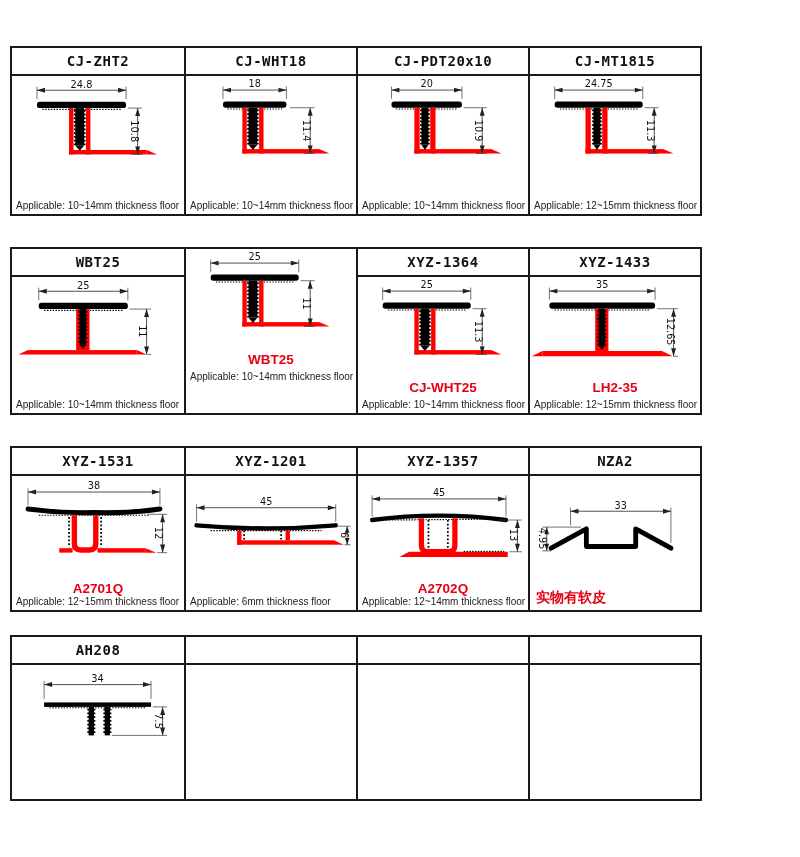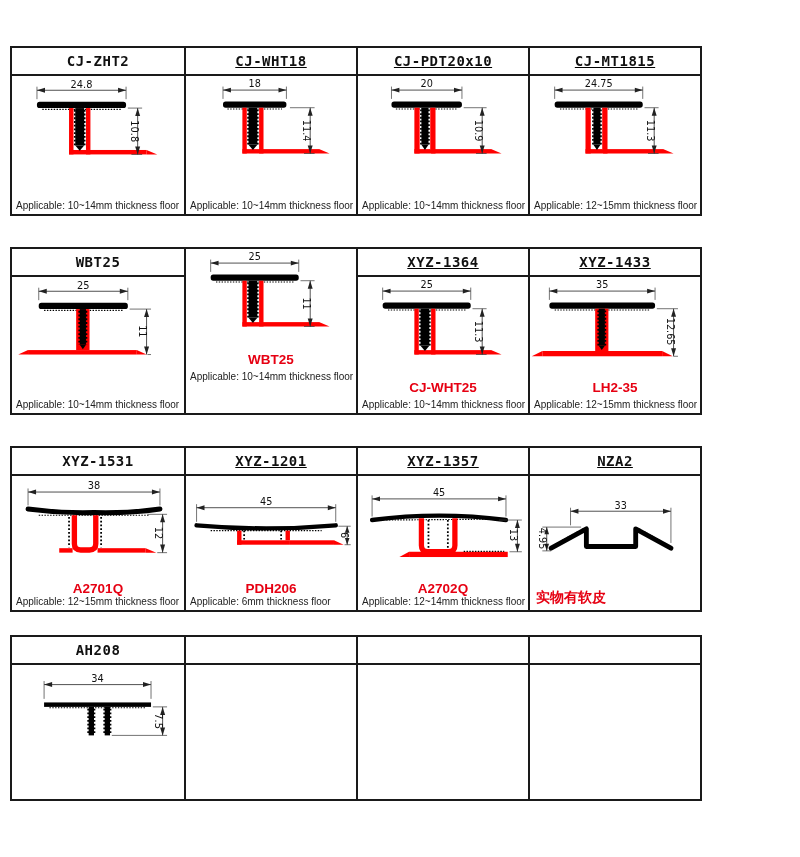--- a/index.html
+++ b/index.html
@@ -11,21 +11,21 @@
   html,body{margin:0;padding:0;background:#fff;}
   .page{width:712px;height:857px;background:#fff;position:relative;
         font-family:"Liberation Sans",sans-serif;overflow:hidden;}
   .band{margin:0 10px;border:2px solid var(--border-dark);
         display:grid;grid-template-columns:repeat(4,1fr);background:#fff;}
   .band-1{margin-top:46px;}
   .band-2{margin-top:31px;}
   .band-3{margin-top:31px;}
   .band-4{margin-top:23px;}
   .cell{min-width:0;}
-  .cell + .cell{border-left:2px solid var(--border-dark);text-decoration:underline;}
+  .cell + .cell{border-left:2px solid var(--border-dark);}
   .cell-header{height:26px;border-bottom:2px solid var(--border-dark);
         display:flex;align-items:center;justify-content:center;
         font:700 14px "DejaVu Sans Mono",monospace;letter-spacing:.5px;color:#111;}
   .cell-body{position:relative;}
   .band-1 .cell-body{height:138px;}
   .band-2 .cell-body{height:136px;}
   .band-3 .cell-body{height:134px;}
   .band-4 .cell-body{height:134px;}
   svg.drawing{display:block;width:100%;height:106px;}
   .red-label{position:absolute;left:0;right:0;text-align:center;
@@ -406,21 +406,20 @@
           <polygon class="red" points="168,73 179,78 168,78"></polygon>
           <g>
             <line class="ext" x1="173" y1="57" x2="187" y2="57"></line>
               <line class="ext" x1="180" y1="78" x2="187" y2="78"></line>
             <line class="dim" x1="183" y1="57" x2="183" y2="78"></line>
             <path class="arr" d="M183,57 l-2.6,7.5 h5.2 z"></path>
               <path class="arr" d="M183,78 l-2.6,-7.5 h5.2 z"></path>
             <text class="dtx" transform="rotate(90 176 67)" x="176" y="67" text-anchor="middle">6</text>
           </g>
         </svg>
-        <div class="red-label">PDH206</div>
         <div class="applicable">Applicable: 6mm thickness floor</div>
       </div>
     </div>
 
     <div class="cell">
       <div class="cell-header">XYZ-1357</div>
       <div class="cell-body">
         <svg class="drawing" viewBox="0 0 193 106" preserveAspectRatio="xMidYMin meet">
           <g>
             <line class="ext" x1="16" y1="46" x2="16" y2="22"></line>

